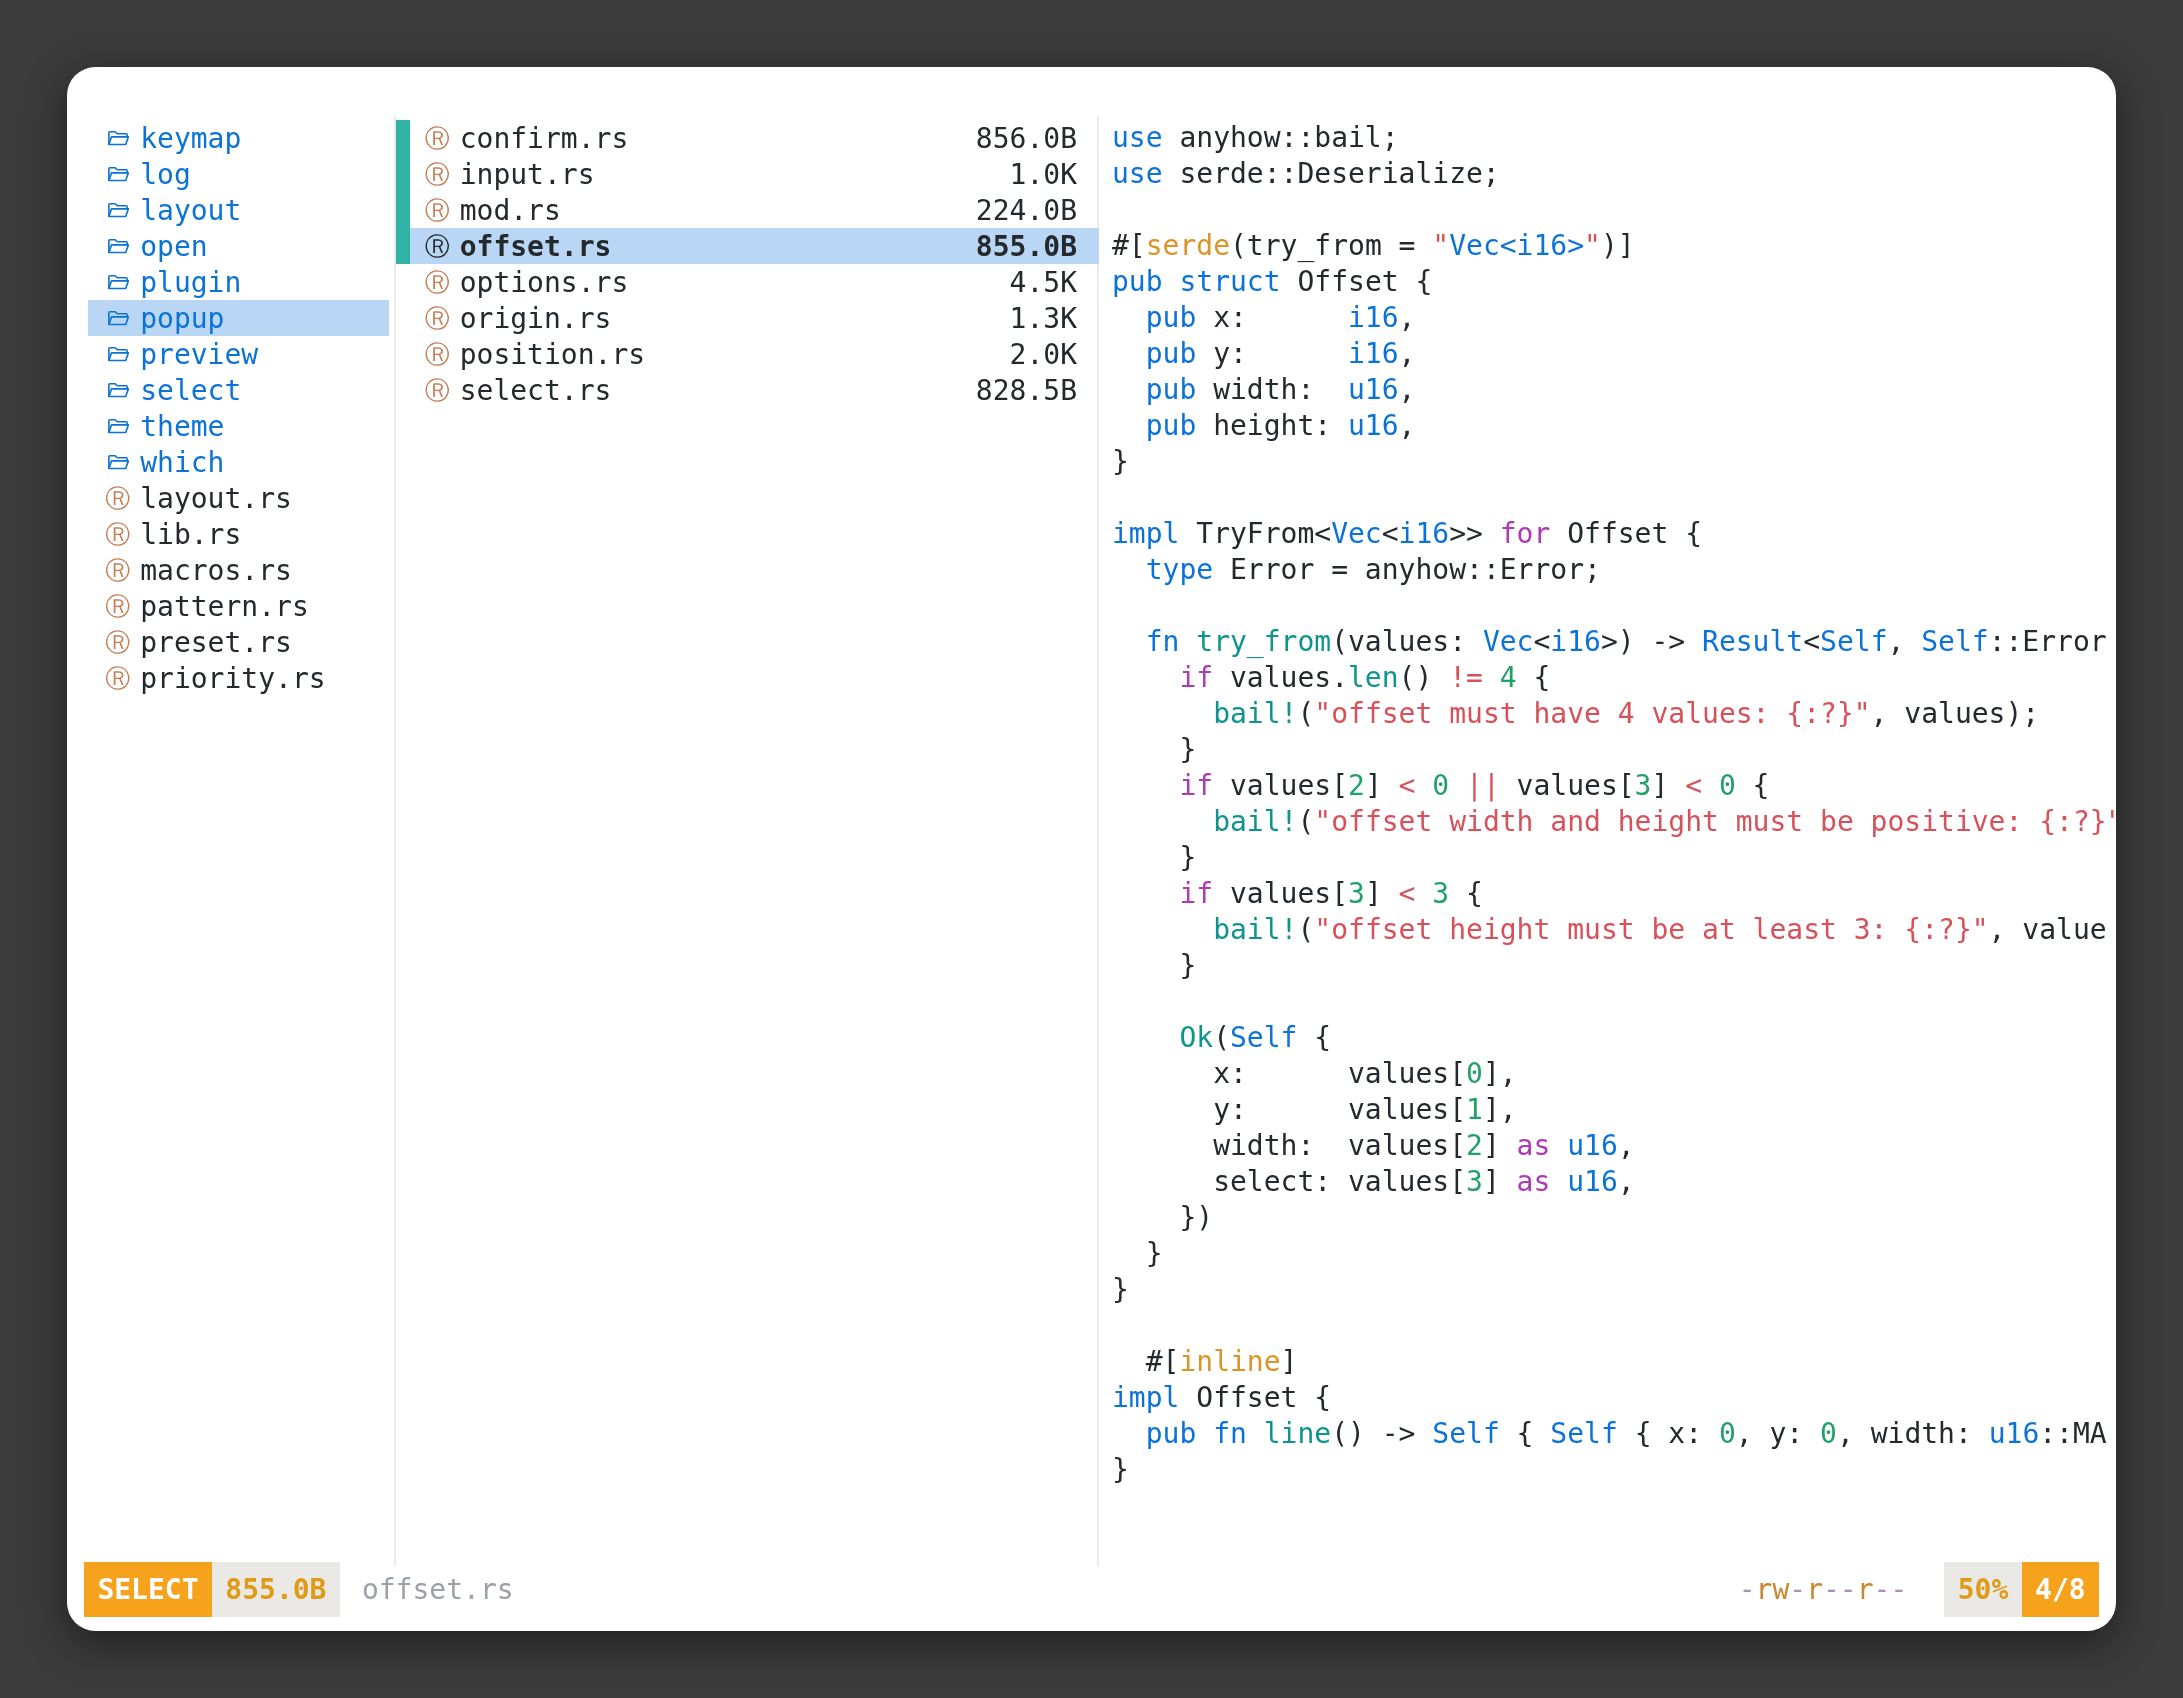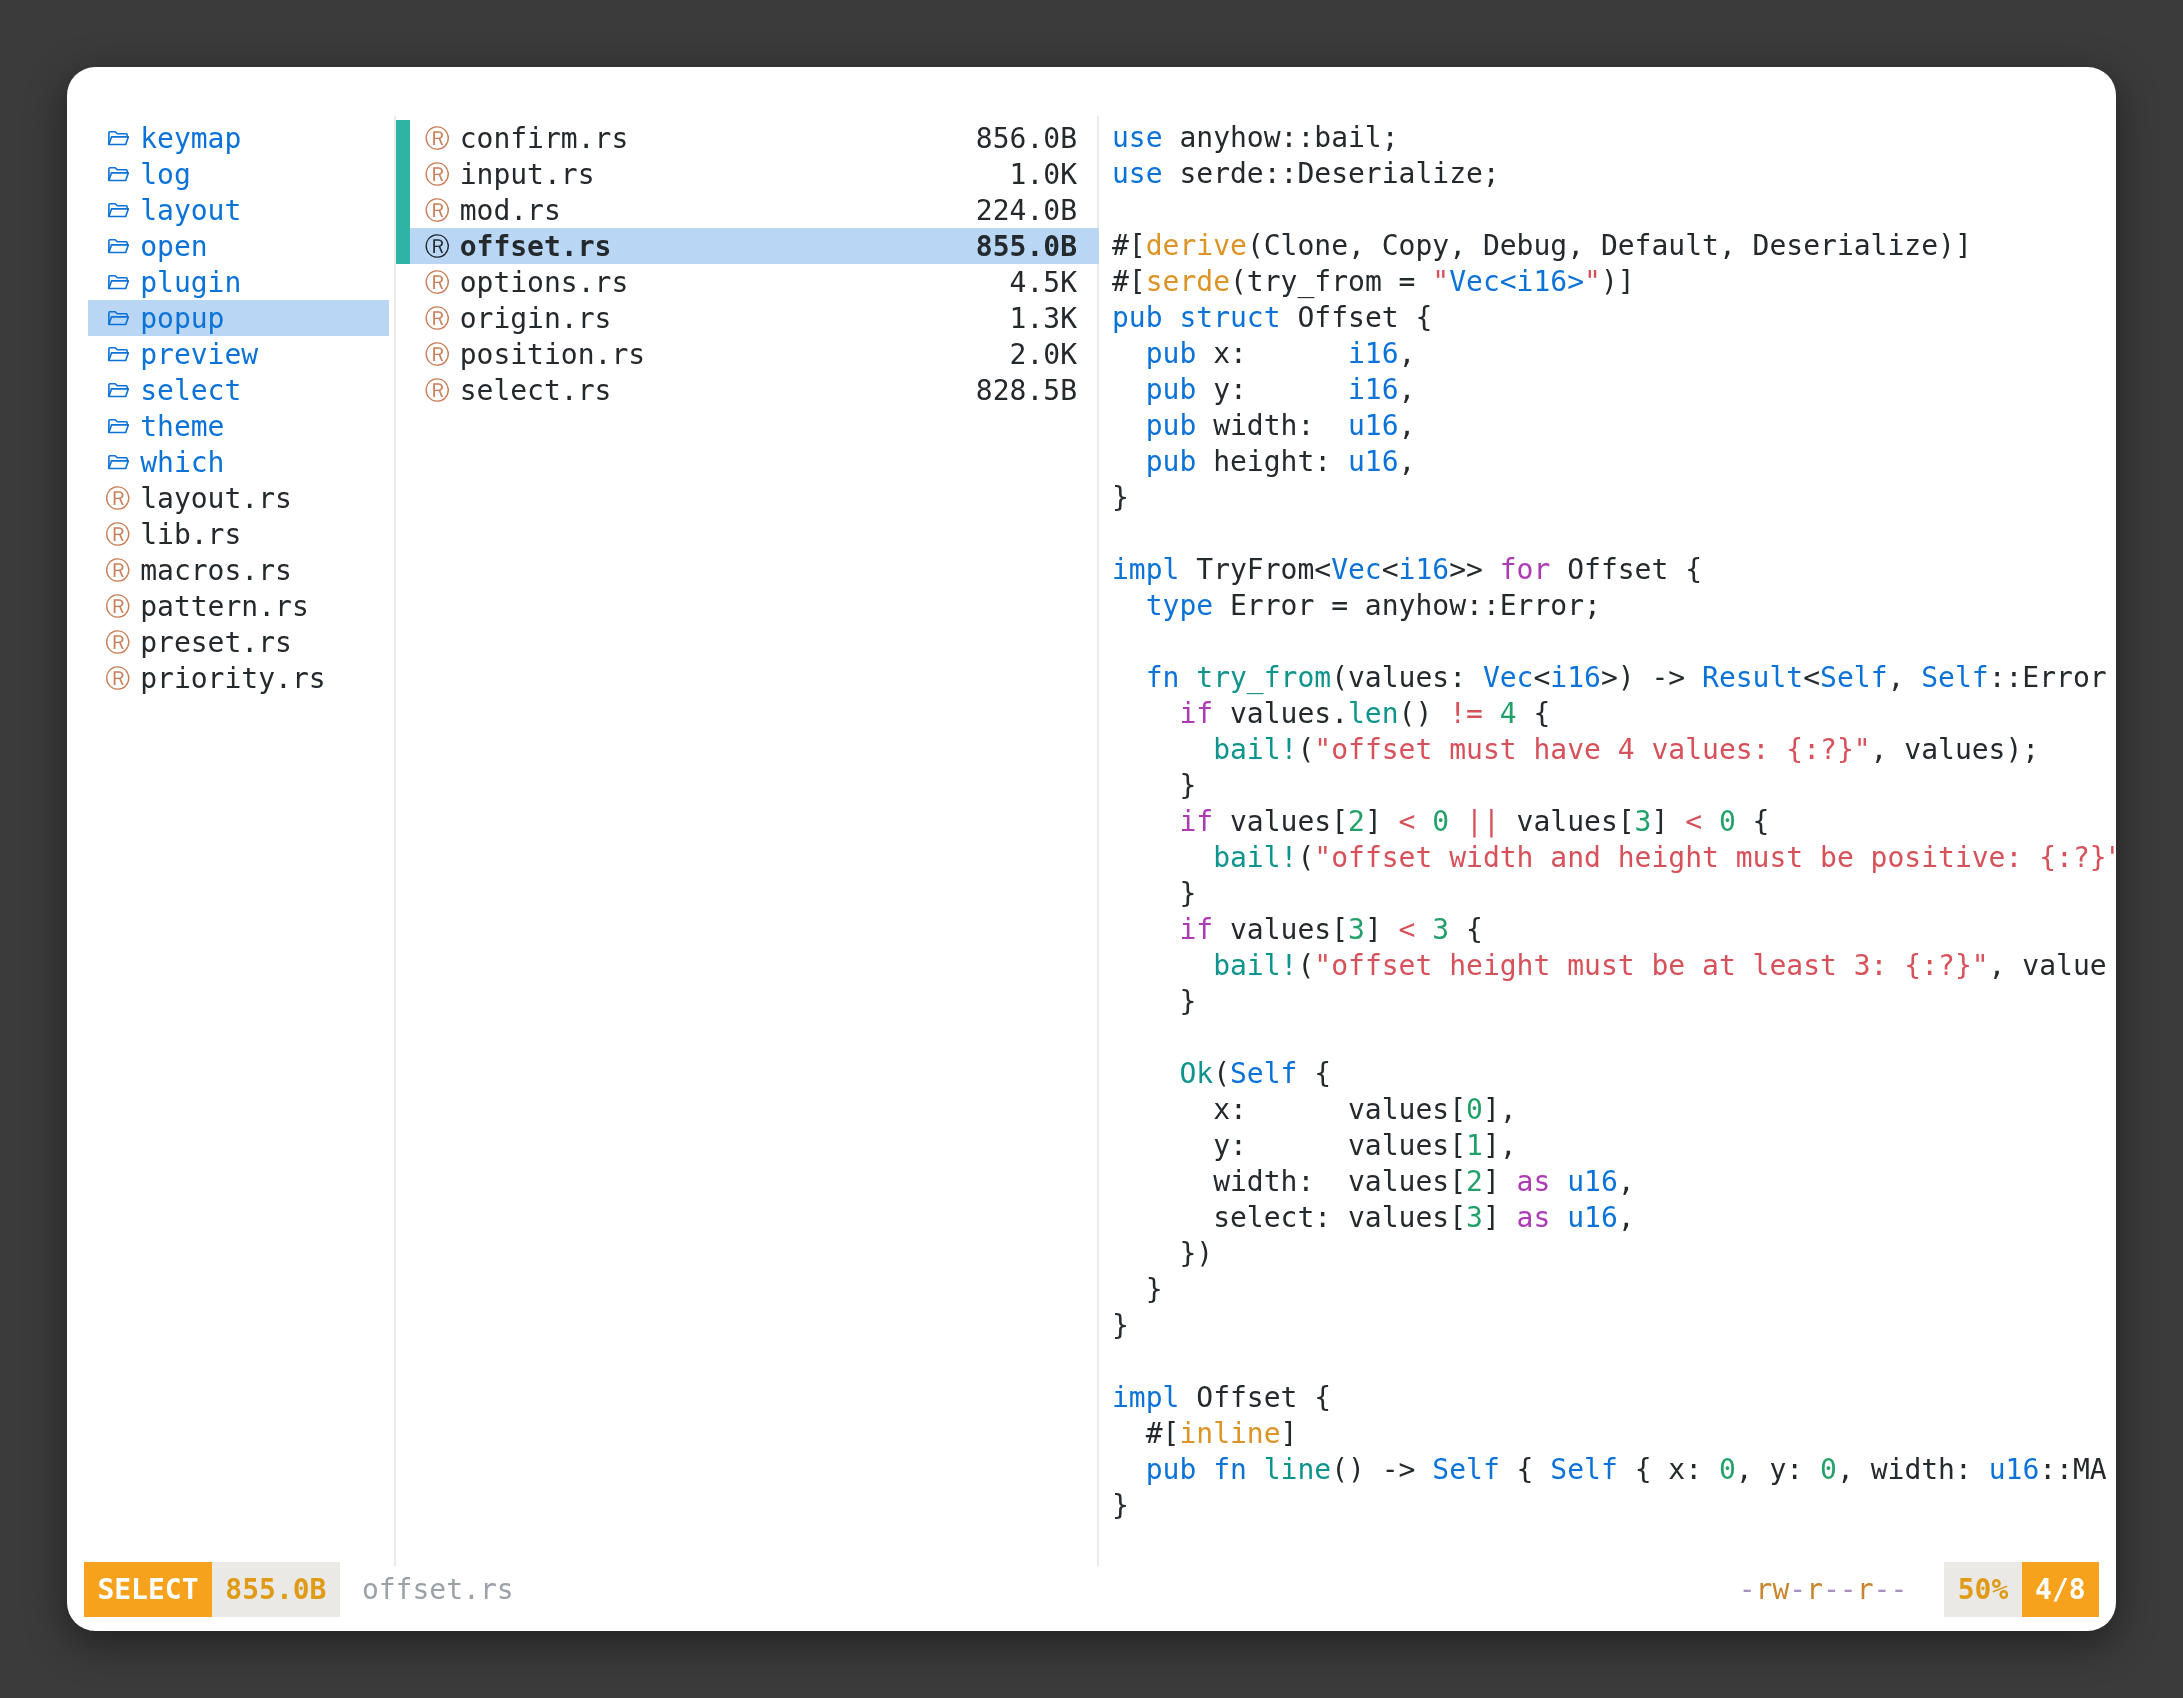--- a/index.html
+++ b/index.html
@@ -191,21 +191,20 @@
       <div class="row file">
         <span class="icon rust">Ⓡ</span>
         <span class="label">select.rs</span>
         <span class="size">828.5B</span>
       </div>
     </div>
   <div class="pane preview-pane">
       <div class="code-line"><span class="tk-kw">use</span><span class="tk-d"> anyhow::bail;</span></div>
       <div class="code-line"><span class="tk-kw">use</span><span class="tk-d"> serde::Deserialize;</span></div>
       <div class="code-line"></div>
-      <div class="code-line"><span class="tk-d">#[</span><span class="tk-at">derive</span><span class="tk-d">(Clone, Copy, Debug, Default, Deserialize)]</span></div>
       <div class="code-line"><span class="tk-d">#[</span><span class="tk-at">serde</span><span class="tk-d">(try_from = </span><span class="tk-str">"</span><span class="tk-kw">Vec&lt;i16&gt;</span><span class="tk-str">"</span><span class="tk-d">)]</span></div>
       <div class="code-line"><span class="tk-kw">pub</span><span class="tk-d"> </span><span class="tk-kw">struct</span><span class="tk-d"> Offset {</span></div>
       <div class="code-line"><span class="tk-d">  </span><span class="tk-kw">pub</span><span class="tk-d"> x:      </span><span class="tk-kw">i16</span><span class="tk-d">,</span></div>
       <div class="code-line"><span class="tk-d">  </span><span class="tk-kw">pub</span><span class="tk-d"> y:      </span><span class="tk-kw">i16</span><span class="tk-d">,</span></div>
       <div class="code-line"><span class="tk-d">  </span><span class="tk-kw">pub</span><span class="tk-d"> width:  </span><span class="tk-kw">u16</span><span class="tk-d">,</span></div>
       <div class="code-line"><span class="tk-d">  </span><span class="tk-kw">pub</span><span class="tk-d"> height: </span><span class="tk-kw">u16</span><span class="tk-d">,</span></div>
       <div class="code-line"><span class="tk-d">}</span></div>
       <div class="code-line"></div>
       <div class="code-line"><span class="tk-kw">impl</span><span class="tk-d"> TryFrom&lt;</span><span class="tk-kw">Vec</span><span class="tk-d">&lt;</span><span class="tk-kw">i16</span><span class="tk-d">&gt;&gt; </span><span class="tk-fl">for</span><span class="tk-d"> Offset {</span></div>
       <div class="code-line"><span class="tk-d">  </span><span class="tk-kw">type</span><span class="tk-d"> Error = anyhow::Error;</span></div>
@@ -223,22 +222,22 @@
       <div class="code-line"></div>
       <div class="code-line"><span class="tk-d">    </span><span class="tk-fn">Ok</span><span class="tk-d">(</span><span class="tk-kw">Self</span><span class="tk-d"> {</span></div>
       <div class="code-line"><span class="tk-d">      x:      values[</span><span class="tk-num">0</span><span class="tk-d">],</span></div>
       <div class="code-line"><span class="tk-d">      y:      values[</span><span class="tk-num">1</span><span class="tk-d">],</span></div>
       <div class="code-line"><span class="tk-d">      width:  values[</span><span class="tk-num">2</span><span class="tk-d">] </span><span class="tk-fl">as</span><span class="tk-d"> </span><span class="tk-kw">u16</span><span class="tk-d">,</span></div>
       <div class="code-line"><span class="tk-d">      select: values[</span><span class="tk-num">3</span><span class="tk-d">] </span><span class="tk-fl">as</span><span class="tk-d"> </span><span class="tk-kw">u16</span><span class="tk-d">,</span></div>
       <div class="code-line"><span class="tk-d">    })</span></div>
       <div class="code-line"><span class="tk-d">  }</span></div>
       <div class="code-line"><span class="tk-d">}</span></div>
       <div class="code-line"></div>
+      <div class="code-line"><span class="tk-d">  #[</span><span class="tk-at">inline</span><span class="tk-d">]</span></div>
       <div class="code-line"><span class="tk-kw">impl</span><span class="tk-d"> Offset {</span></div>
-      <div class="code-line"><span class="tk-d">  #[</span><span class="tk-at">inline</span><span class="tk-d">]</span></div>
       <div class="code-line"><span class="tk-d">  </span><span class="tk-kw">pub</span><span class="tk-d"> </span><span class="tk-kw">fn</span><span class="tk-d"> </span><span class="tk-fn">line</span><span class="tk-d">() -&gt; </span><span class="tk-kw">Self</span><span class="tk-d"> { </span><span class="tk-kw">Self</span><span class="tk-d"> { x: </span><span class="tk-num">0</span><span class="tk-d">, y: </span><span class="tk-num">0</span><span class="tk-d">, width: </span><span class="tk-kw">u16</span><span class="tk-d">::MA</span></div>
       <div class="code-line"><span class="tk-d">}</span></div>
     </div>
 
   <div class="statusbar">
     <span class="badge orange">SELECT</span>
     <span class="badge gray">855.0B</span>
     <span class="status-filename">offset.rs</span>
     <span class="spacer"></span>
     <span class="perms"><span class="pm-p">-</span><span class="pm-o">rw</span><span class="pm-p">-</span><span class="pm-o">r</span><span class="pm-p">--</span><span class="pm-o">r</span><span class="pm-p">--</span></span>

